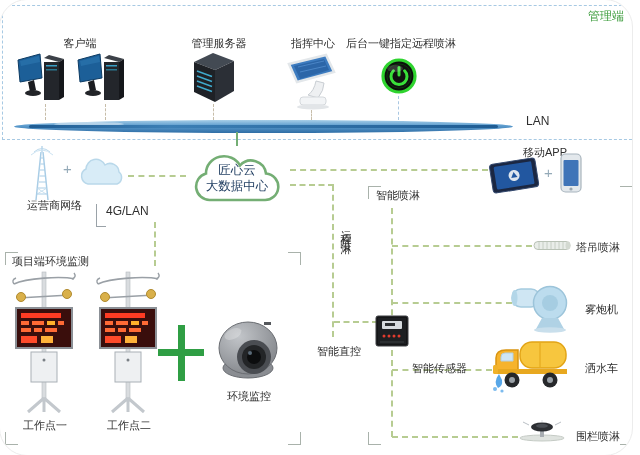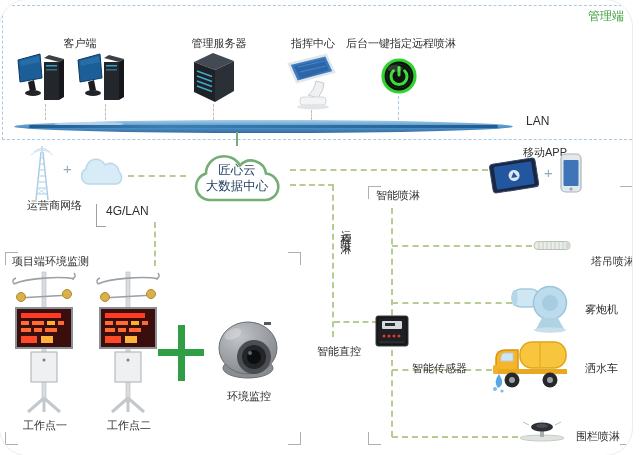--- a/index.html
+++ b/index.html
@@ -209,21 +209,21 @@
   <div class="lbl" style="left:412px;top:325px;margin-top:36px;">智能传感器</div>
   <div class="lbl" style="left:317px;top:344px;text-align:center;">智能直控</div>
 
   <div class="icon" style="left:533px;top:238px;">
     <svg width="38" height="15" viewBox="0 0 38 15">
       <rect x="1" y="3.5" width="36" height="8" rx="4" fill="#e9ede9" stroke="#b9c2b6" stroke-width="1"></rect>
       <path d="M6 4 v7 M10 4 v7 M14 4 v7 M18 4 v7 M22 4 v7 M26 4 v7 M30 4 v7" stroke="#c6cec4" stroke-width="1"></path>
       <ellipse cx="35" cy="7.5" rx="2.5" ry="4" fill="#d3d9d1"></ellipse>
     </svg>
   </div>
-  <div class="lbl" style="left:576px;top:254px;margin-left:15px;">塔吊喷淋</div>
+  <div class="lbl" style="left:576px;top:240px;">塔吊喷淋</div>
 
   <div class="icon" style="left:510px;top:280px;">
     <svg width="64" height="54" viewBox="0 0 64 54">
       <rect x="2" y="9" width="28" height="18" rx="9" fill="#cfe6f3" stroke="#a5cbdf" stroke-width="1.5"></rect>
       <ellipse cx="4.5" cy="18" rx="3" ry="8" fill="#b3d6e8"></ellipse>
       <circle cx="40" cy="23" r="16.5" fill="#bcdcee" stroke="#9cc4da" stroke-width="1.5"></circle>
       <circle cx="40" cy="23" r="8" fill="#a6cde2"></circle>
       <path d="M32 38 h16 l6 11 h-28 z" fill="#b0d2e5"></path>
       <ellipse cx="40" cy="50" rx="16" ry="2.8" fill="#c9dfec"></ellipse>
     </svg>

